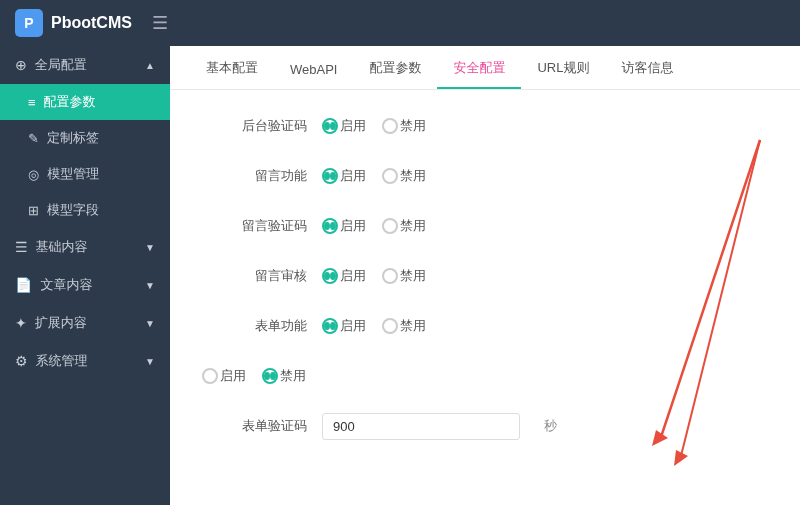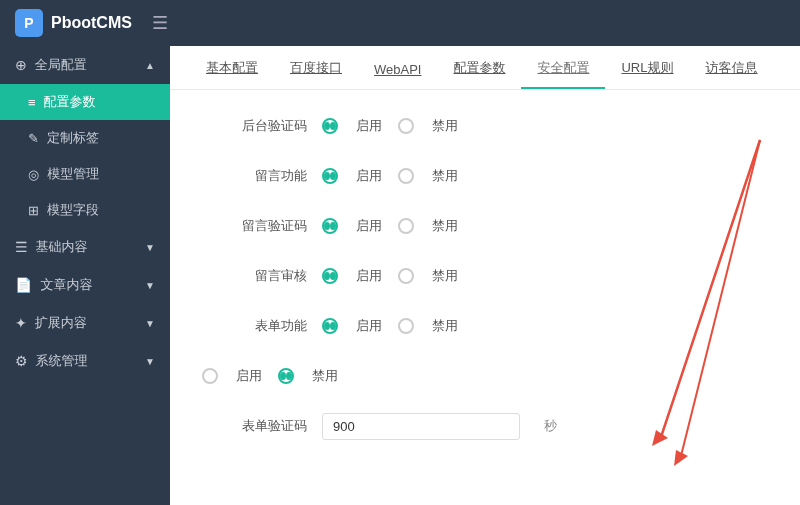--- a/index.html
+++ b/index.html
@@ -98,24 +98,23 @@
       gap: 0;
       overflow: hidden;
     }
     .tab-item {
       padding: 10px 16px;
       font-size: 13px;
       color: #555;
       cursor: pointer;
       border-bottom: 2px solid transparent;
       white-space: nowrap;
-      text-decoration: underline;
     }
     .tab-item.active {
-      color: #737373;
+      color: #ec4899;
       border-bottom: 2px solid #1abc9c;
       font-weight: 500;
     }
 
     
     .form-content {
       flex: 1;
       overflow-y: auto;
       padding: 20px 32px;
       background: #fff;
@@ -144,21 +143,21 @@
 
     
     .radio-group {
       display: flex;
       align-items: center;
       gap: 16px;
     }
     .radio-option {
       display: flex;
       align-items: center;
-      gap: 18px;
+      gap: 2px;
       cursor: pointer;
     }
     .radio-circle {
       width: 16px; height: 16px;
       border-radius: 50%;
       border: 2px solid #ccc;
       display: flex; align-items: center; justify-content: center;
       background: #fff;
     }
     .radio-circle.checked {
@@ -255,21 +254,20 @@
       <span>系统管理</span>
       <span class="arrow">▼</span>
     </div>
 
   </div>
 
   <div class="content-area">
 
     <div class="tabs-bar">
       <div class="tab-item">基本配置</div>
-      <div class="tab-item">百度接口</div>
       <div class="tab-item">WebAPI</div>
       <div class="tab-item">配置参数</div>
       <div class="tab-item active">安全配置</div>
       <div class="tab-item">URL规则</div>
       <div class="tab-item">访客信息</div>
     </div>
 
     <div class="form-content">
 
       <svg style="position:absolute;right:20px;top:40px;width:180px;height:380px;pointer-events:none;z-index:10;">

